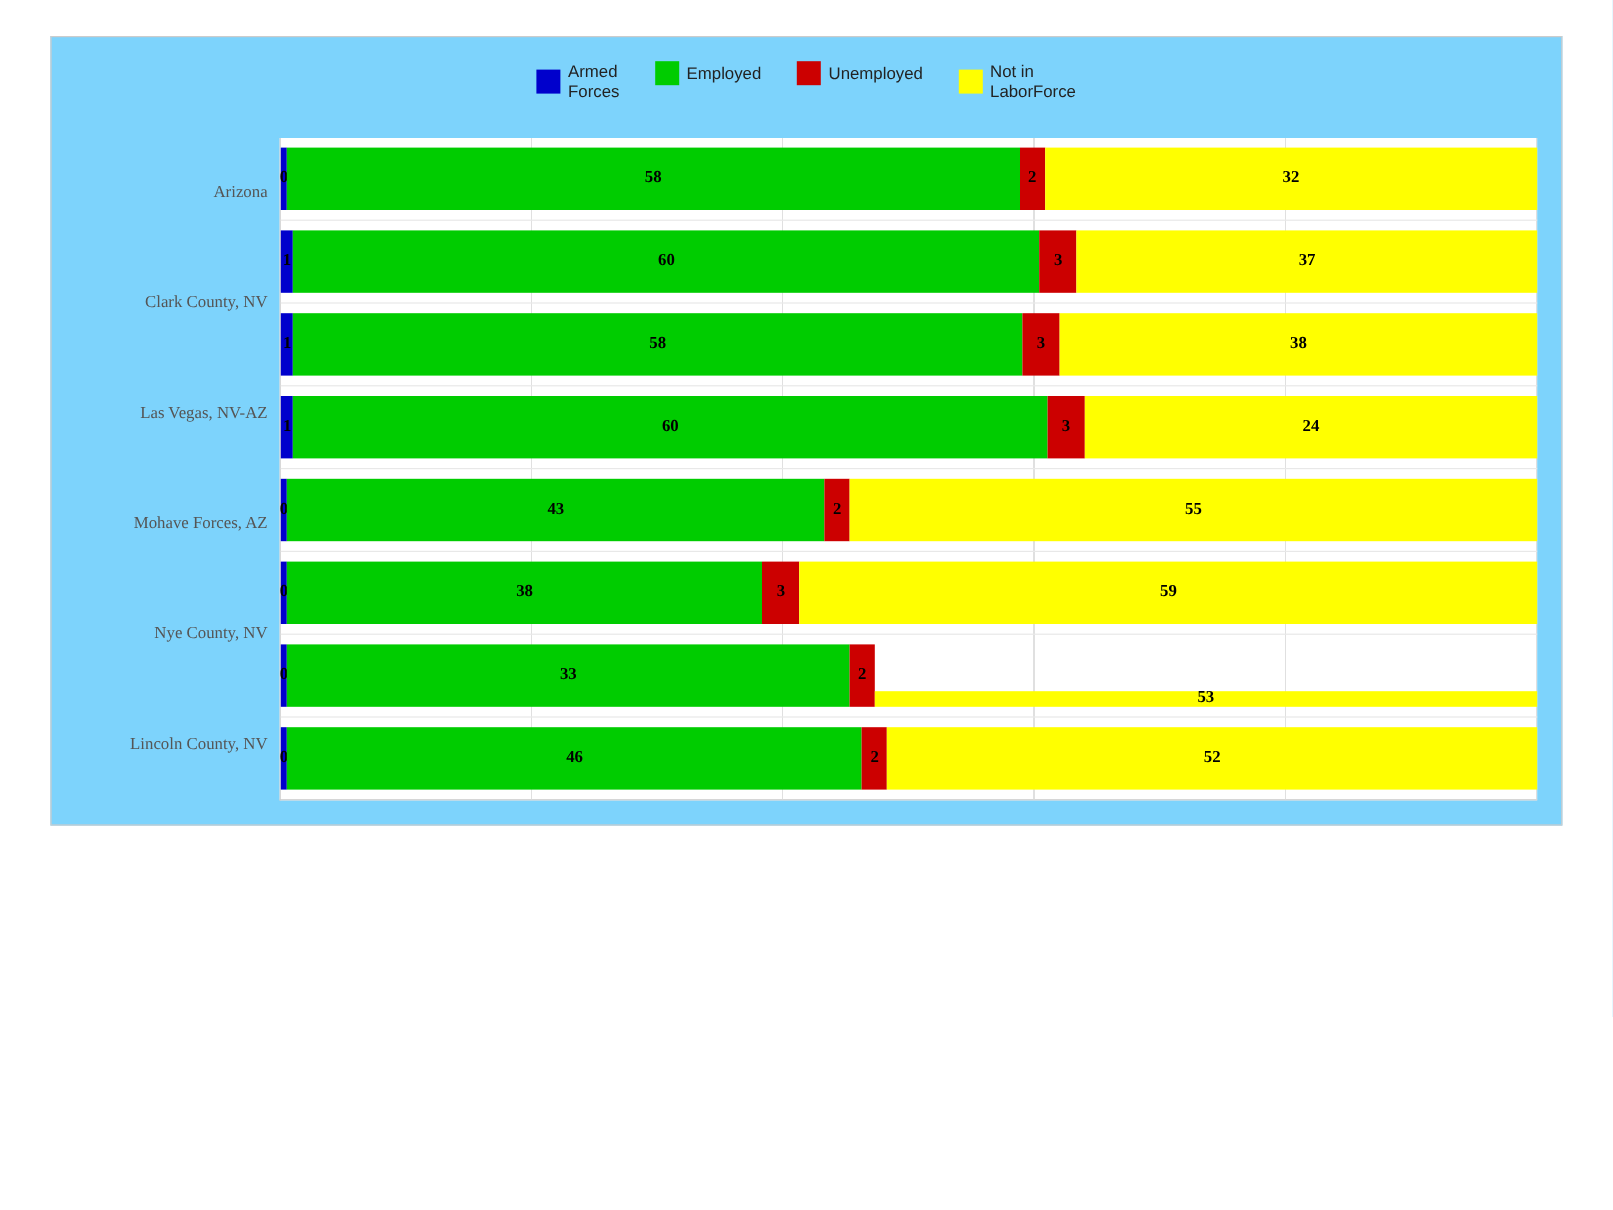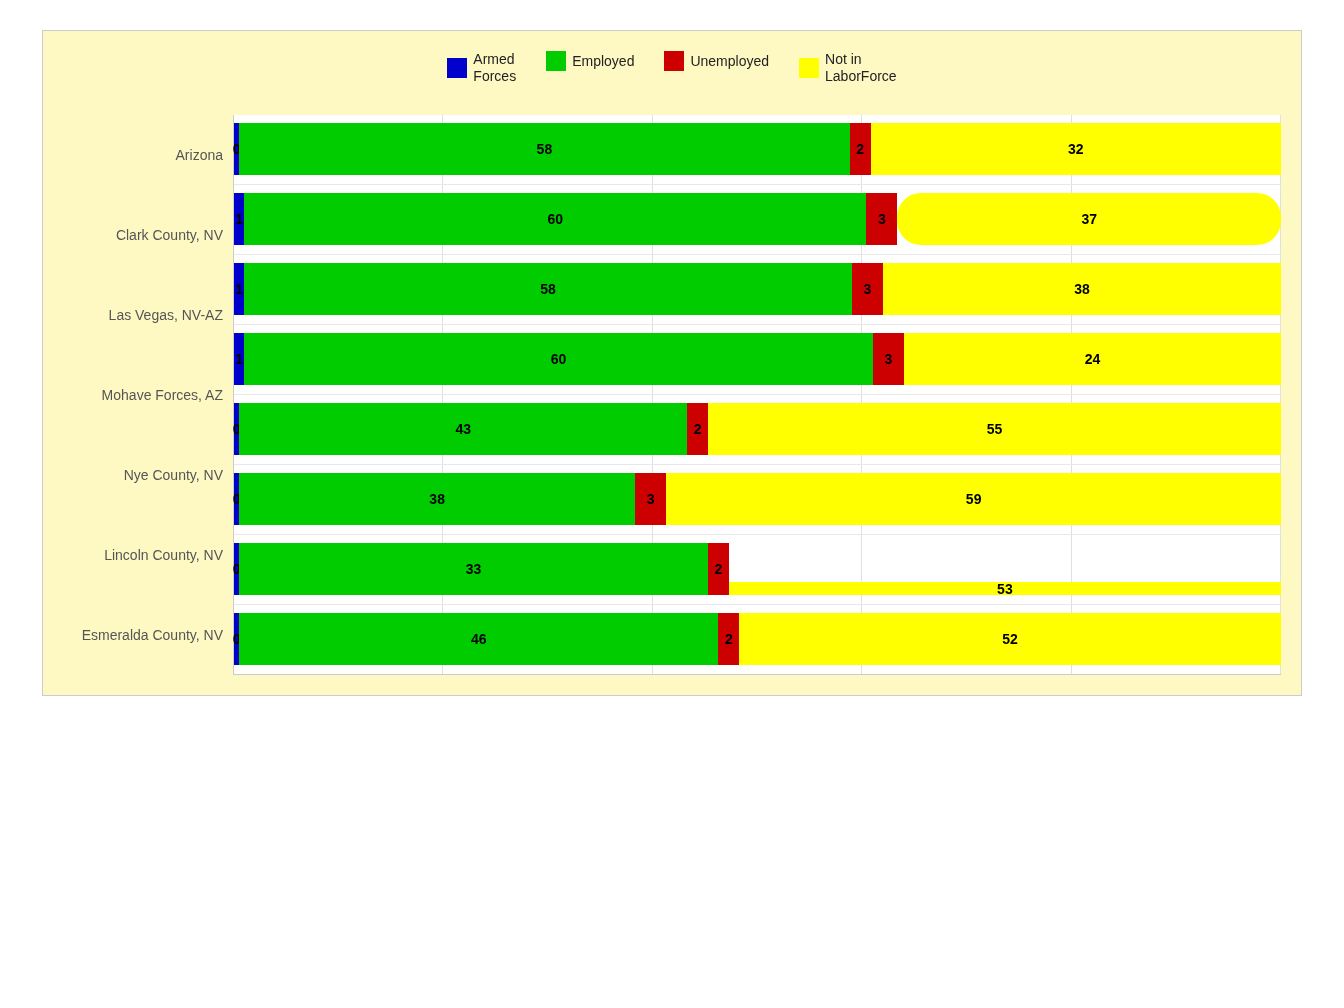--- a/index.html
+++ b/index.html
@@ -10,21 +10,21 @@
       height: 1008px;
       display: flex;
       flex-direction: column;
       align-items: center;
       justify-content: flex-start;
       padding: 20px;
     }
 
     .chart-container {
       width: 1260px;
-      background: #fef9c3;
+      background: #7dd3fc;
       border: 1px solid #cccccc;
       padding: 20px 20px 20px 20px;
       margin-top: 10px;
     }
 
     
     .legend {
       display: flex;
       flex-direction: row;
       justify-content: center;
@@ -51,20 +51,21 @@
       font-size: 14px;
       color: #222;
       line-height: 1.2;
     }
 
     
     .chart-area {
       display: flex;
       flex-direction: row;
       width: 100%;
+      font-family: Liberation Serif, serif;
     }
 
     .y-labels {
       display: flex;
       flex-direction: column;
       justify-content: space-around;
       width: 170px;
       flex-shrink: 0;
       padding-right: 10px;
     }
@@ -171,37 +172,36 @@
   </div>
 
   <div class="chart-area">
     <div class="y-labels" id="y-labels-container">
         <div class="y-label">Arizona</div>
         <div class="y-label">Clark County, NV</div>
         <div class="y-label">Las Vegas, NV-AZ</div>
         <div class="y-label">Mohave Forces, AZ</div>
         <div class="y-label">Nye County, NV</div>
         <div class="y-label">Lincoln County, NV</div>
-        <div class="y-label">Esmeralda County, NV</div>
       </div>
     <div class="bars-area" id="bars-container">
         <div class="bar-row">
           <div class="stacked-bar">
             <div class="bar-segment seg-armed" style="width: 0.502513%;">0</div>
             <div class="bar-segment seg-employed" style="width: 58.2915%;">58</div>
             <div class="bar-segment seg-unemployed" style="width: 2.01005%;">2</div>
             <div class="bar-segment seg-notlabor" style="width: 39.196%;">32</div>
           </div>
         </div>
         <div class="bar-row">
           <div class="stacked-bar">
             <div class="bar-segment seg-armed" style="width: 0.990099%;">1</div>
             <div class="bar-segment seg-employed" style="width: 59.4059%;">60</div>
             <div class="bar-segment seg-unemployed" style="width: 2.9703%;">3</div>
-            <div class="bar-segment seg-notlabor" style="width: 36.6337%; border-radius: 24px;">37</div>
+            <div class="bar-segment seg-notlabor" style="width: 36.6337%;">37</div>
           </div>
         </div>
         <div class="bar-row">
           <div class="stacked-bar">
             <div class="bar-segment seg-armed" style="width: 1%;">1</div>
             <div class="bar-segment seg-employed" style="width: 58%;">58</div>
             <div class="bar-segment seg-unemployed" style="width: 3%;">3</div>
             <div class="bar-segment seg-notlabor" style="width: 38%;">38</div>
           </div>
         </div>

